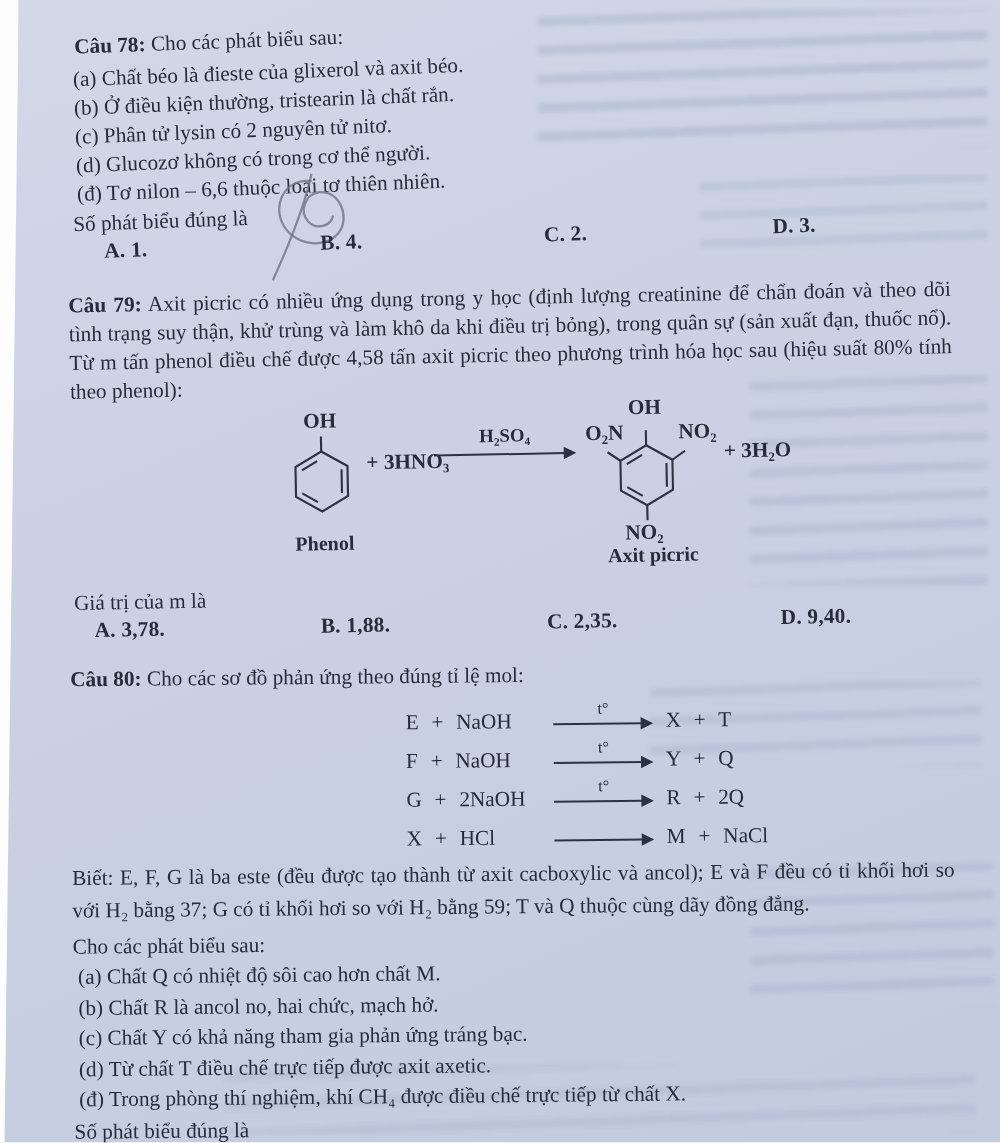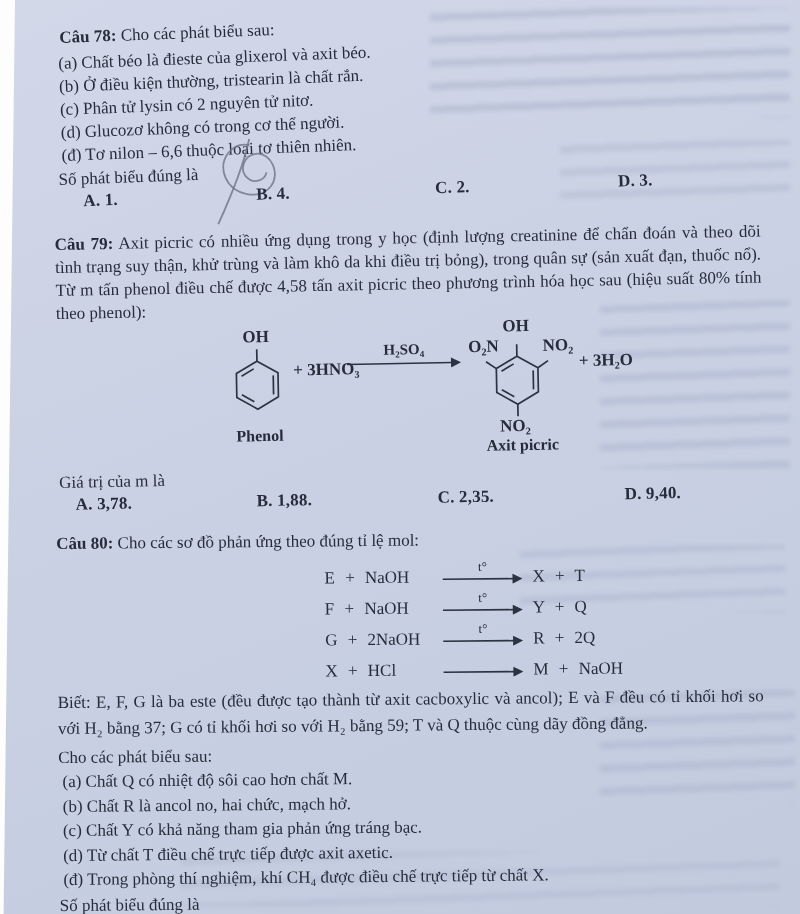--- a/index.html
+++ b/index.html
@@ -196,21 +196,21 @@
         </div>
         <div class="eq">
           <span class="eq-left">X + HCl</span>
           <span class="rxn">
             <span class="rxn-cond"></span>
             <svg class="arrow-svg" width="80" height="11" viewBox="0 0 80 11">
                 <line x1="0" y1="6" x2="71" y2="6"></line>
                 <polygon points="70,1 80,6 70,11"></polygon>
               </svg>
           </span>
-          <span class="eq-right">M + NaOH</span>
+          <span class="eq-right">M + NaCl</span>
         </div>
       </div>
 
       <div class="para" style="line-height:26px">Biết: E, F, G là ba este (đều được tạo thành từ axit cacboxylic và ancol); E và F đều có tỉ khối hơi so với H₂ bằng 37; G có tỉ khối hơi so với H₂ bằng 59; T và Q thuộc cùng dãy đồng đẳng.</div>
       <div class="prompt" style="margin-top:4px">Cho các phát biểu sau:</div>
       <div class="stmt" style="line-height:24.5px">(a) Chất Q có nhiệt độ sôi cao hơn chất M.</div>
       <div class="stmt" style="line-height:24.5px">(b) Chất R là ancol no, hai chức, mạch hở.</div>
       <div class="stmt" style="line-height:24.5px">(c) Chất Y có khả năng tham gia phản ứng tráng bạc.</div>
       <div class="stmt" style="line-height:24.5px">(d) Từ chất T điều chế trực tiếp được axit axetic.</div>
       <div class="stmt" style="line-height:24.5px">(đ) Trong phòng thí nghiệm, khí CH₄ được điều chế trực tiếp từ chất X.</div>

